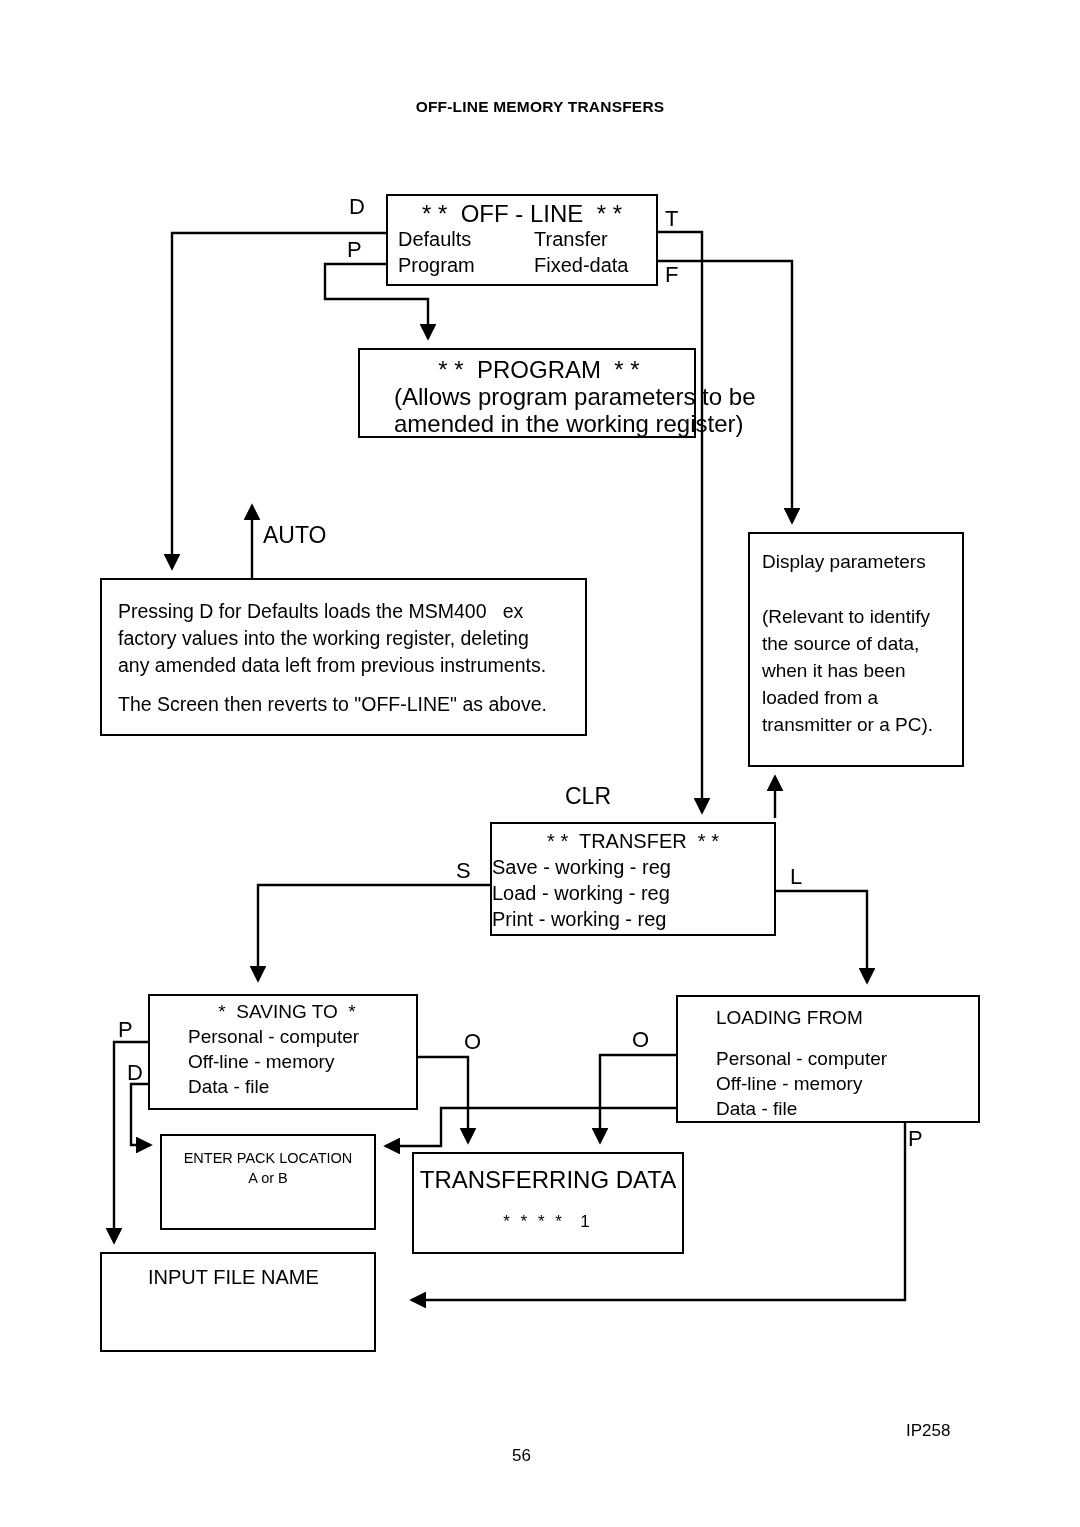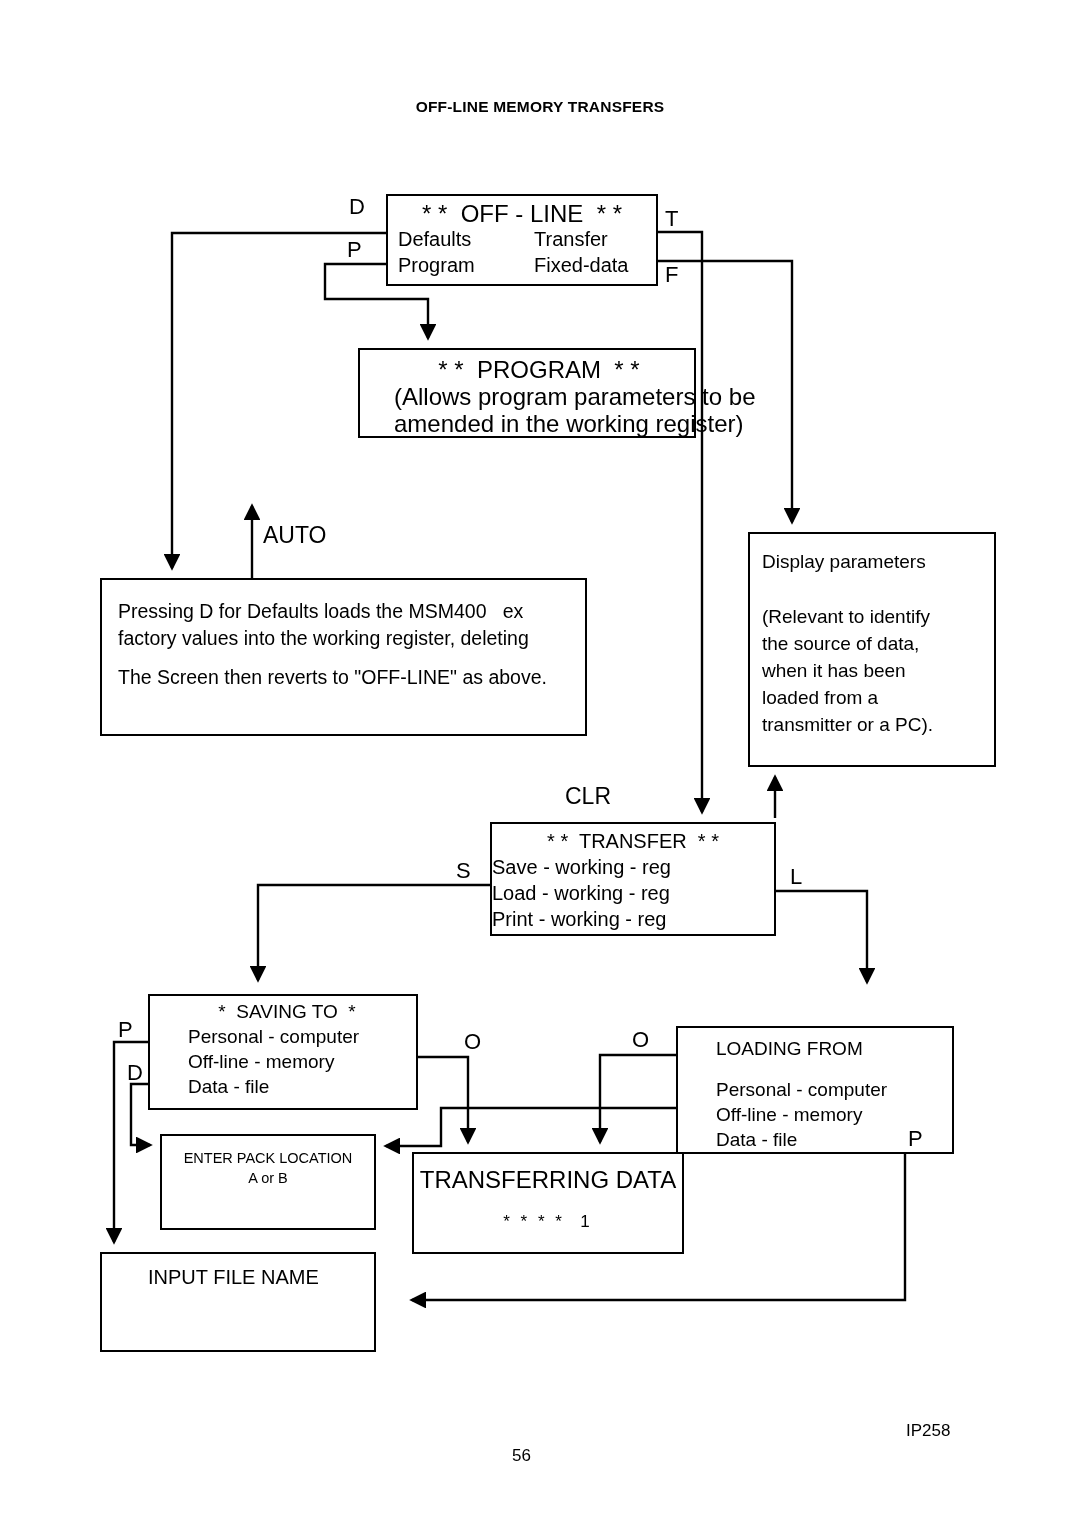--- a/index.html
+++ b/index.html
@@ -61,24 +61,24 @@
   }
   .footer-code {
     position: absolute;
     font-size: 17px;
   }
 
   
   #node-offline   { left: 386px; top: 194px;  width: 272px; height: 92px; }
   #node-program   { left: 358px; top: 348px;  width: 338px; height: 90px; }
   #node-defaults  { left: 100px; top: 578px;  width: 487px; height: 158px; }
-  #node-display   { left: 748px; top: 532px;  width: 248px; height: 235px; }
+  #node-display   { left: 748px; top: 532px;  width: 216px; height: 235px; }
   #node-transfer  { left: 490px; top: 822px;  width: 286px; height: 114px; }
   #node-saving    { left: 148px; top: 994px;  width: 270px; height: 116px; }
-  #node-loading   { left: 676px; top: 1026px;  width: 278px; height: 128px; }
+  #node-loading   { left: 676px; top: 995px;  width: 304px; height: 128px; }
   #node-pack      { left: 160px; top: 1134px; width: 216px; height: 96px; }
   #node-transferring { left: 412px; top: 1152px; width: 272px; height: 102px; }
   #node-filename  { left: 100px; top: 1252px; width: 276px; height: 100px; }
 
   .node-inner { padding: 6px 10px 0 10px; }
 
   #node-offline .node-inner { padding-top: 5px; }
   #node-offline .row {
     display: flex;
     font-size: 20px;
@@ -184,20 +184,21 @@
       <div class="line ctr">* *  PROGRAM  * *</div>
       <div class="line ctr">(Allows program parameters to be</div>
       <div class="line ctr">amended in the working register)</div>
     </div>
   </div>
 
   <div class="node" id="node-defaults">
     <div class="node-inner">
       <div class="line">Pressing D for Defaults loads the MSM400   ex</div>
       <div class="line">factory values into the working register, deleting</div>
+      <div class="line">any amended data left from previous instruments.</div>
       <div class="gap"></div>
       <div class="line">The Screen then reverts to "OFF-LINE" as above.</div>
     </div>
   </div>
 
   <div class="node" id="node-display">
     <div class="node-inner">
       <div class="line">Display parameters</div>
       <div class="gap"></div>
       <div class="line">(Relevant to identify</div>

